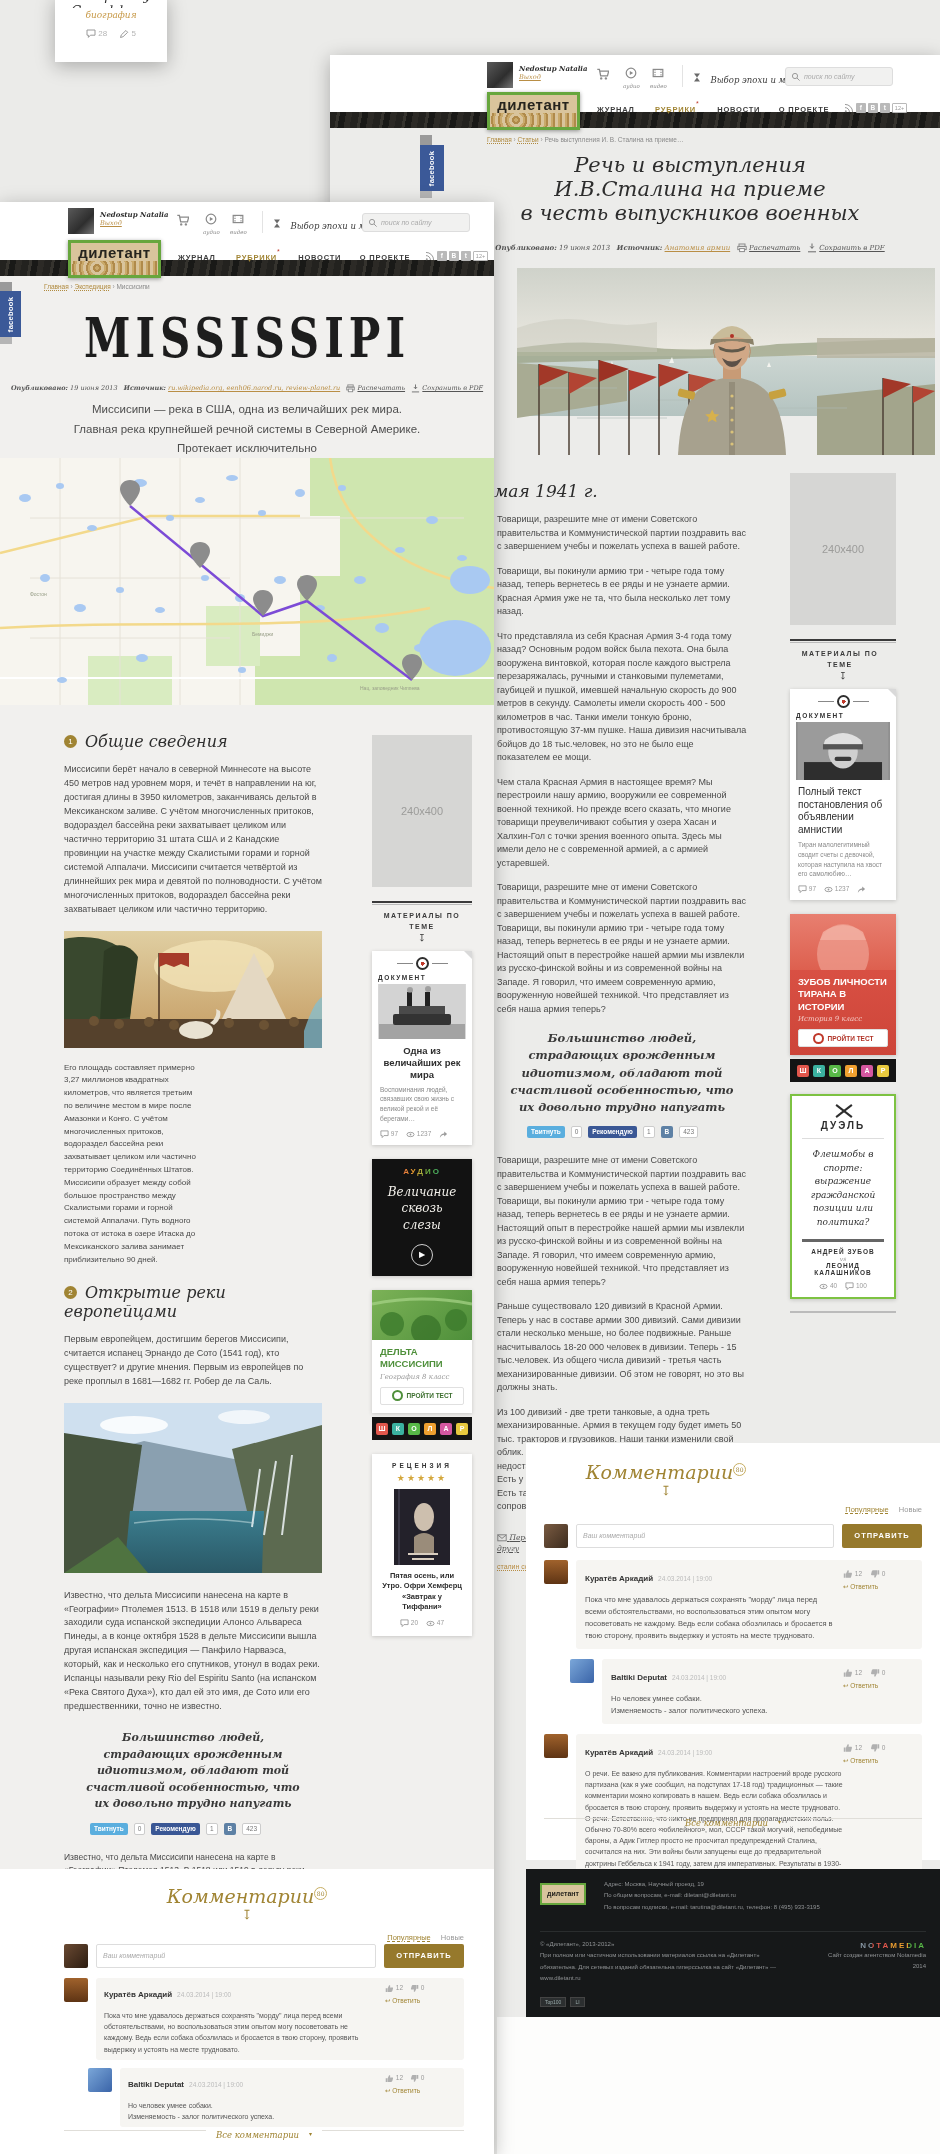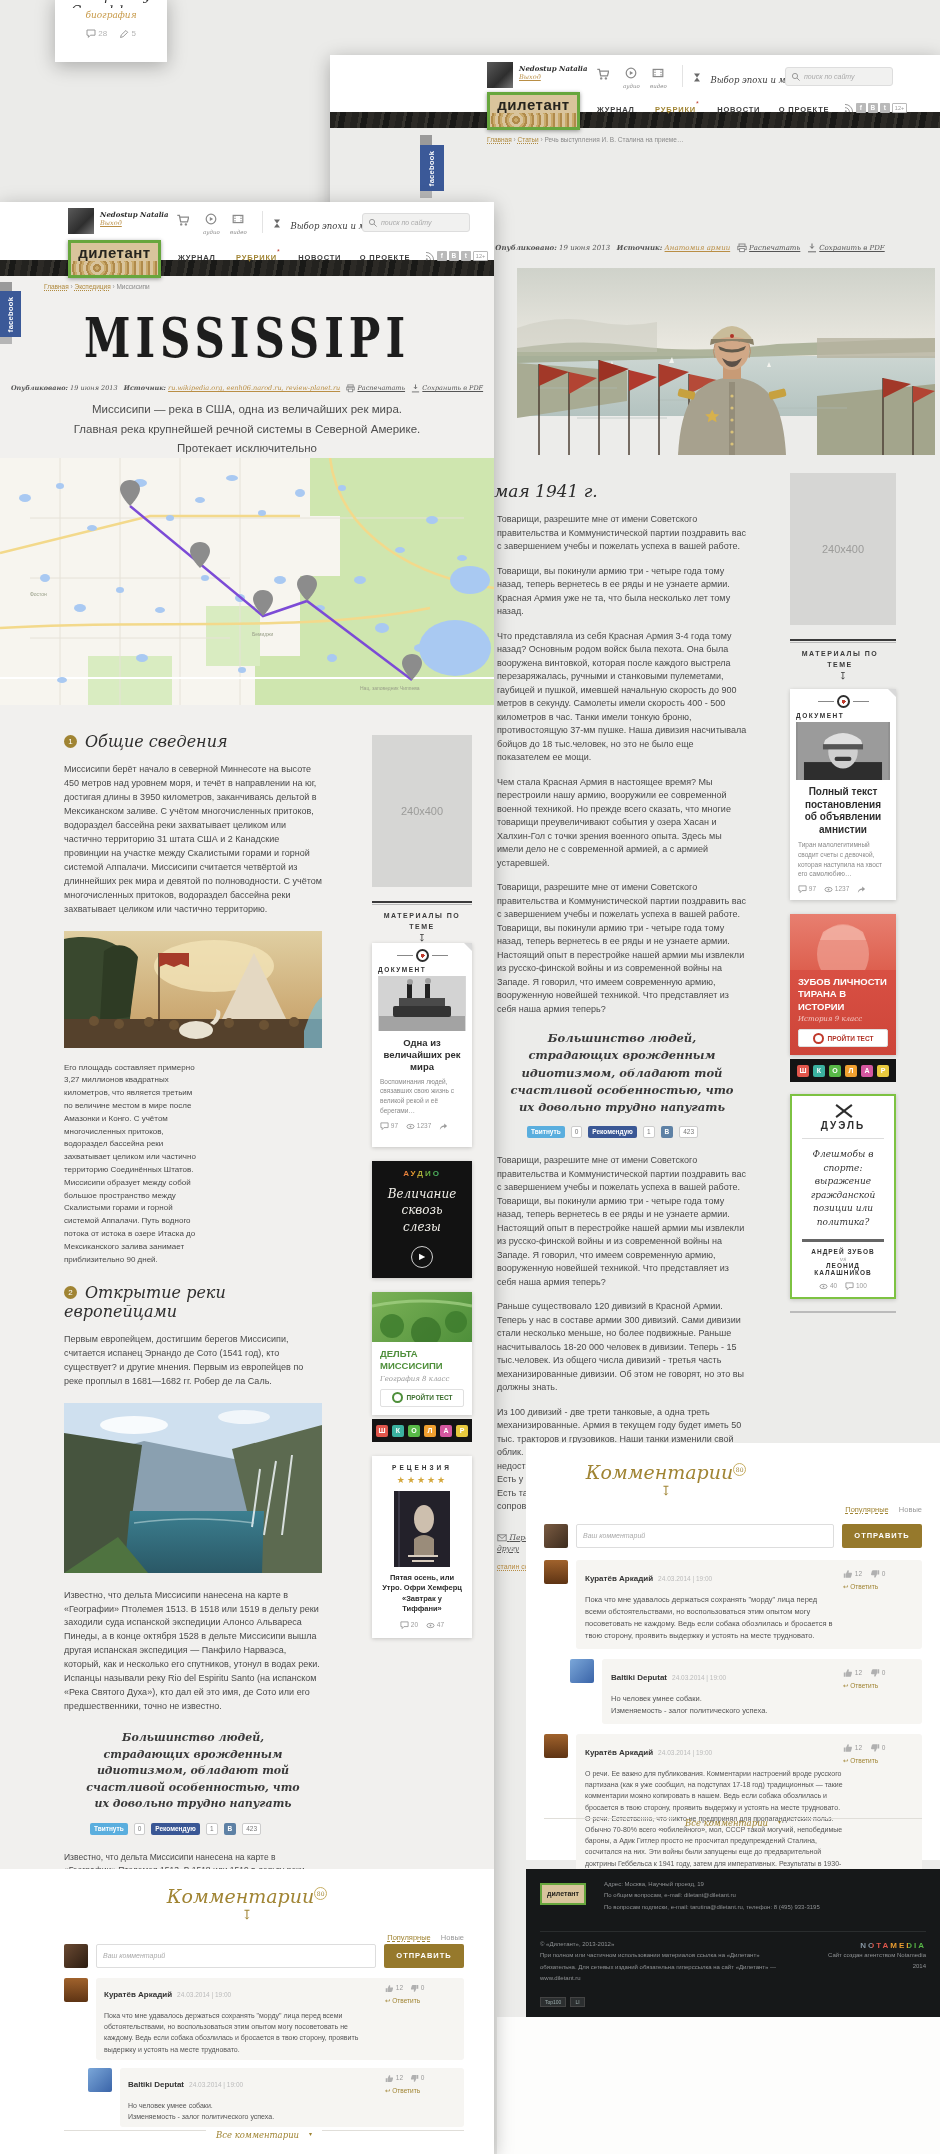--- a/index.html
+++ b/index.html
@@ -209,20 +209,25 @@
   <div class="nub" style="left:90px;top:80px;width:12px;height:10px"></div>
   <div class="fbtab" style="left:90px;top:90px;height:46px">
       <span>facebook</span>
     </div>
   <div class="nub" style="left:90px;top:136px;width:12px;height:7px;background:#b5b5b5"></div>
 
   <div class="crumb abs" style="left:157px;top:81px">
     <a>Главная</a> › <a>Статьи</a> › <b>Речь выступления И. В. Сталина на приеме…</b>
   </div>
 
+  <div class="abs serif it" style="left:130px;top:98px;width:460px;text-align:center;font-size:21px;line-height:1.15;color:#2d2d2d">
+    <div>Речь и выступления</div>
+      <div>И.В.Сталина на приеме</div>
+      <div>в честь выпускников военных</div>
+  </div>
 
   <div class="abs meta" style="left:130px;top:188px;width:460px;text-align:center">
     <b>Опубликовано:</b> <span>19 июня 2013</span>
     &nbsp;&nbsp;<b>Источник:</b> <a>Анатомия армии</a>
     &nbsp;&nbsp;<svg class="ic" width="10" height="10" viewBox="0 0 10 10">
         <use href="#i-print"></use>
       </svg> <a style="color:#555">Распечатать</a>
     &nbsp;&nbsp;<svg class="ic" width="10" height="10" viewBox="0 0 10 10">
         <use href="#i-down"></use>
       </svg> <a style="color:#555">Сохранить в PDF</a>
@@ -346,21 +351,21 @@
       <div style="margin:0 6px;height:58px;background:#8f8f8f">
         <svg width="94" height="58" viewBox="0 0 86 55">
             <rect width="86" height="55" fill="#9b9b9b"></rect>
             <rect x="6" y="38" width="74" height="17" fill="#2e2e2e"></rect>
             <ellipse cx="43" cy="28" rx="14" ry="16" fill="#cfcfcf"></ellipse>
             <path d="M26 17q17-13 34 0l2 6H24z" fill="#e0e0e0"></path>
             <rect x="24" y="21" width="38" height="5" fill="#555"></rect>
             <rect x="35" y="33" width="16" height="4" rx="2" fill="#3a3a3a"></rect>
           </svg>
       </div>
-      <div style="font-size:10px;font-weight:bold;color:#2e2e2e;text-align:center;padding:6px 8px 4px;line-height:1.25">Полный текст постановления об объявлении амнистии</div>
+      <div style="font-size:10px;font-weight:normal;color:#2e2e2e;padding:6px 8px 4px;line-height:1.25">Полный текст постановления об объявлении амнистии</div>
       <div style="font-size:6.5px;color:#8a8a8a;padding:0 8px 6px;line-height:1.5">Тиран малолегитимный сводит счеты с девочкой, которая наступила на хвост его самолюбию…</div>
       <div class="cstat" style="padding:0 8px">
         <span><svg class="ic" width="9" height="9" viewBox="0 0 10 10">
               <use href="#i-bub"></use>
             </svg> <span>97</span></span>
         <span><svg class="ic" width="9" height="9" viewBox="0 0 10 10">
               <use href="#i-eye"></use>
             </svg> <span>1237</span></span>
         <svg class="ic" width="9" height="9" viewBox="0 0 10 10">
             <use href="#i-shrarr"></use>
@@ -713,21 +718,21 @@
     <p class="bodytx" style="margin:0 0 18px;font-size:8.5px">Известно, что дельта Миссисипи нанесена на карте в «Географии» Птолемея 1513. В 1518 или 1519 в дельту реки заходили суда испанской экспедиции Алонсо Альвареса Пинеды, а в конце октября 1528 в дельте Миссисипи вышла другая испанская экспедиция — Панфило Нарваэса. Испанцы называли реку Rio del Espiritu Santo, на испанском «Река Святого Духа», кто дал ей это имя, де Сото или его предшественники, точно не известно.</p>
     <p class="bodytx" style="margin:0">Традиционно считается, что исток Миссисипи находится в озере Итаска на территории Национального заповедника Итаска, Миннесота, хотя само озеро питается несколькими ручьями</p>
   </div>
 
   <div class="abs" style="left:372px;top:533px;width:100px">
     <div class="adbox" style="height:152px">240x400</div>
     <div style="height:2px;background:#3a3a3a;margin:14px 0 1px"></div>
       <div style="height:1px;background:#bbb"></div>
     <div class="mat" style="margin-top:6px">МАТЕРИАЛЫ ПО ТЕМЕ</div>
     <div class="carrow" style="color:#3a3a3a;font-size:10px">↧</div>
-    <div class="card" style="padding-bottom:16px">
+    <div class="card" style="margin-top:8px;padding-bottom:6px">
       <div class="fold"></div>
       <div class="emb">
           <i></i>
           <b></b>
           <i></i>
         </div>
       <div class="cardlab" style="padding:4px 6px 3px">ДОКУМЕНТ</div>
       <div style="margin:0 6px;height:55px;background:#d8d8d8">
         <svg width="88" height="55" viewBox="0 0 86 55">
             <rect width="86" height="55" fill="#d3d3d3"></rect>

